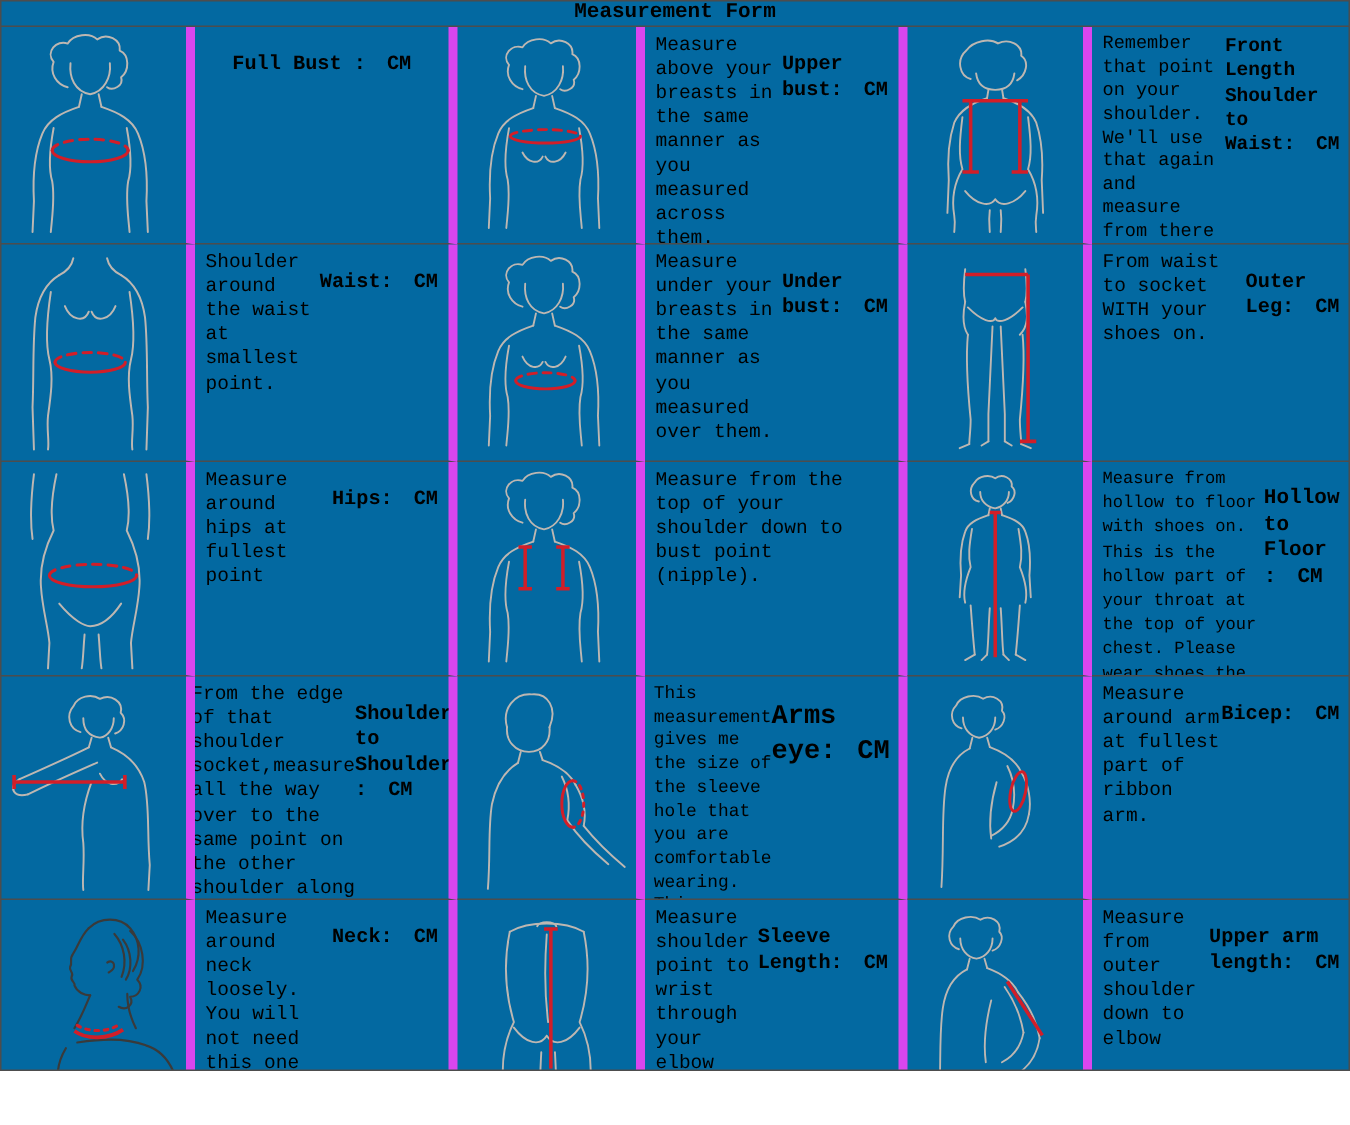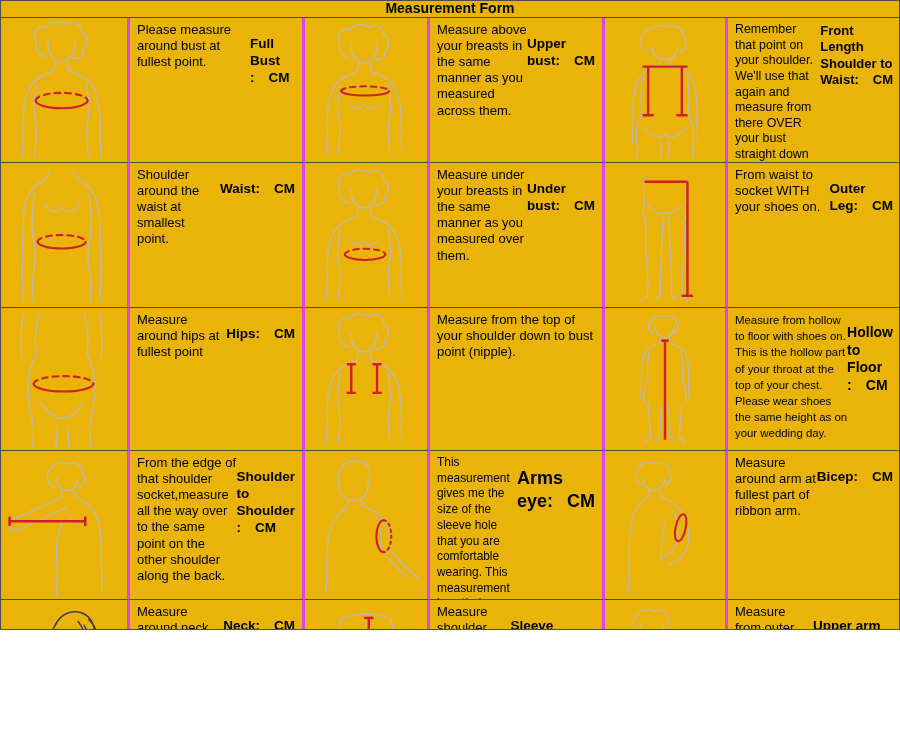--- a/index.html
+++ b/index.html
@@ -1,30 +1,30 @@
 <!DOCTYPE html>
 <html><head>
 <meta charset="utf-8">
 <style>
   html,body{margin:0;padding:0;background:#fff;}
   .page{
-    width:900px;height:630px;background:#eab308;position:relative;
-    font-family:Liberation Sans, sans-serif;color:#000;
+    width:900px;height:714px;background:#0369a1;position:relative;
+    font-family:Liberation Mono, monospace;color:#000;
     outline:1px solid #4d4d4d;outline-offset:-1px;overflow:hidden;
   }
   .title{
     height:18px;line-height:17px;text-align:center;font-weight:bold;font-size:14px;
     border-bottom:1px solid #4d4d4d;box-sizing:border-box;
   }
   .grid{
     display:grid;
     grid-template-columns:130px 175px 125px 175px 123px 172px;
     grid-template-rows:145px 145px 143px 149px 150px;
   }
-  .cell{border-right:3px solid #d946ef;border-bottom:1px solid #4d4d4d;box-sizing:border-box;overflow:hidden;}
+  .cell{border-right:6px solid #d946ef;border-bottom:1px solid #4d4d4d;box-sizing:border-box;overflow:hidden;}
   .cell.lastcol{border-right:none;}
   .cell.lastrow{border-bottom:none;}
   .fig{display:flex;align-items:center;justify-content:center;padding:2px;}
   .fig svg{width:100%;height:100%;}
   .txt{display:flex;flex-direction:row;justify-content:center;padding:4px 7px;}
   .ins{margin:0;font-size:13px;line-height:1.24;}
   .lbl{margin:14px 0 0 0;font-weight:bold;font-size:13.5px;line-height:1.25;}
   .unit{margin-left:14px;}
   
   .sm .ins{font-size:12.4px;line-height:1.26;}
@@ -55,21 +55,20 @@
         <path class="sk" d="M56,42 L54,51 M68,42 L70,51"></path>
         <path class="sk" d="M54,51 C42,55 32,60 28,70 C23,82 21,100 22,118 L21,140"></path>
         <path class="sk" d="M70,51 C82,55 92,60 96,70 C101,82 103,100 102,118 L103,140"></path>
         <path class="sk" d="M36,66 C33,82 32,94 35,104 C37,116 35,128 34,140"></path>
         <path class="sk" d="M88,66 C91,82 92,94 89,104 C87,116 89,128 90,140"></path>
         <path class="rd" d="M35,82 A27,8 0 0 0 89,82"></path>
         <path class="rd dsh" d="M35,82 A27,8 0 0 1 89,82"></path>
       </svg>
     </div>
     <div class="cell txt">
-      <p class="ins">Please measure around bust at fullest point.</p>
       <p class="lbl"><span>Full Bust :</span><span class="unit">CM</span></p>
     </div>
     <div class="cell fig">
       <svg viewBox="0 0 128 142" preserveAspectRatio="xMidYMid meet">
         <path class="sk" d="M46,37 C38,35 33,27 36,19 C30,12 38,3 46,6 C50,-1 62,-2 67,3 C74,-2 84,3 83,11 C90,14 90,25 84,30 C86,36 78,40 74,37"></path>
         <path class="sk" d="M48,20 C47,30 51,40 62,42 C72,40 77,30 76,20"></path>
         <path class="sk" d="M56,42 L54,51 M68,42 L70,51"></path>
         <path class="sk" d="M54,51 C42,55 32,60 28,70 C23,82 21,100 22,118 L21,140"></path>
         <path class="sk" d="M70,51 C82,55 92,60 96,70 C101,82 103,100 102,118 L103,140"></path>
         <path class="sk" d="M36,66 C33,82 32,94 35,104 C37,116 35,128 34,140"></path>

